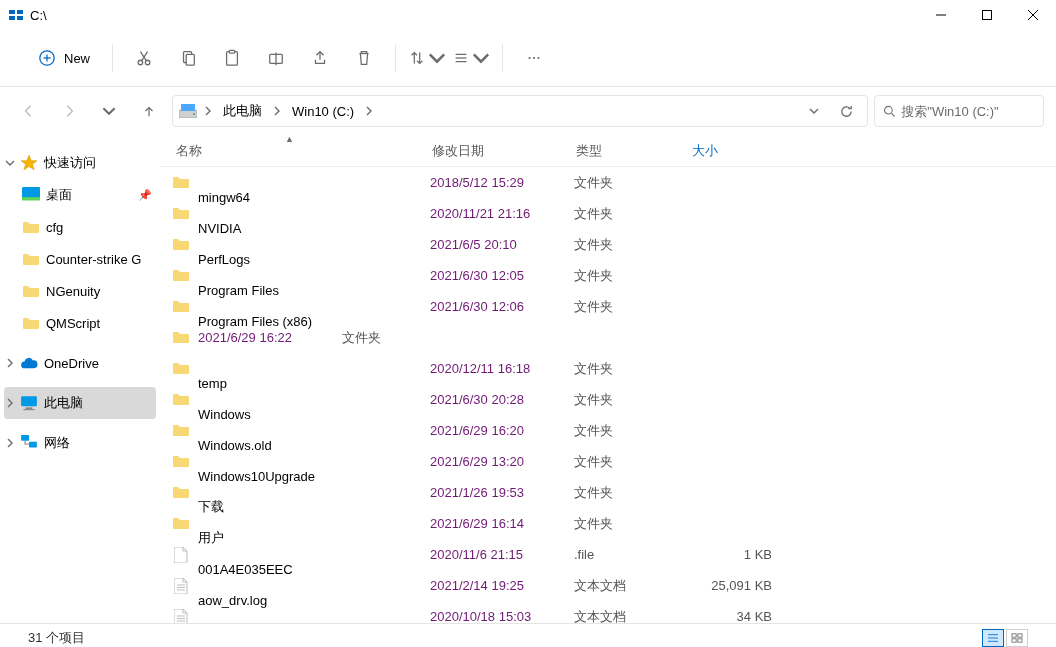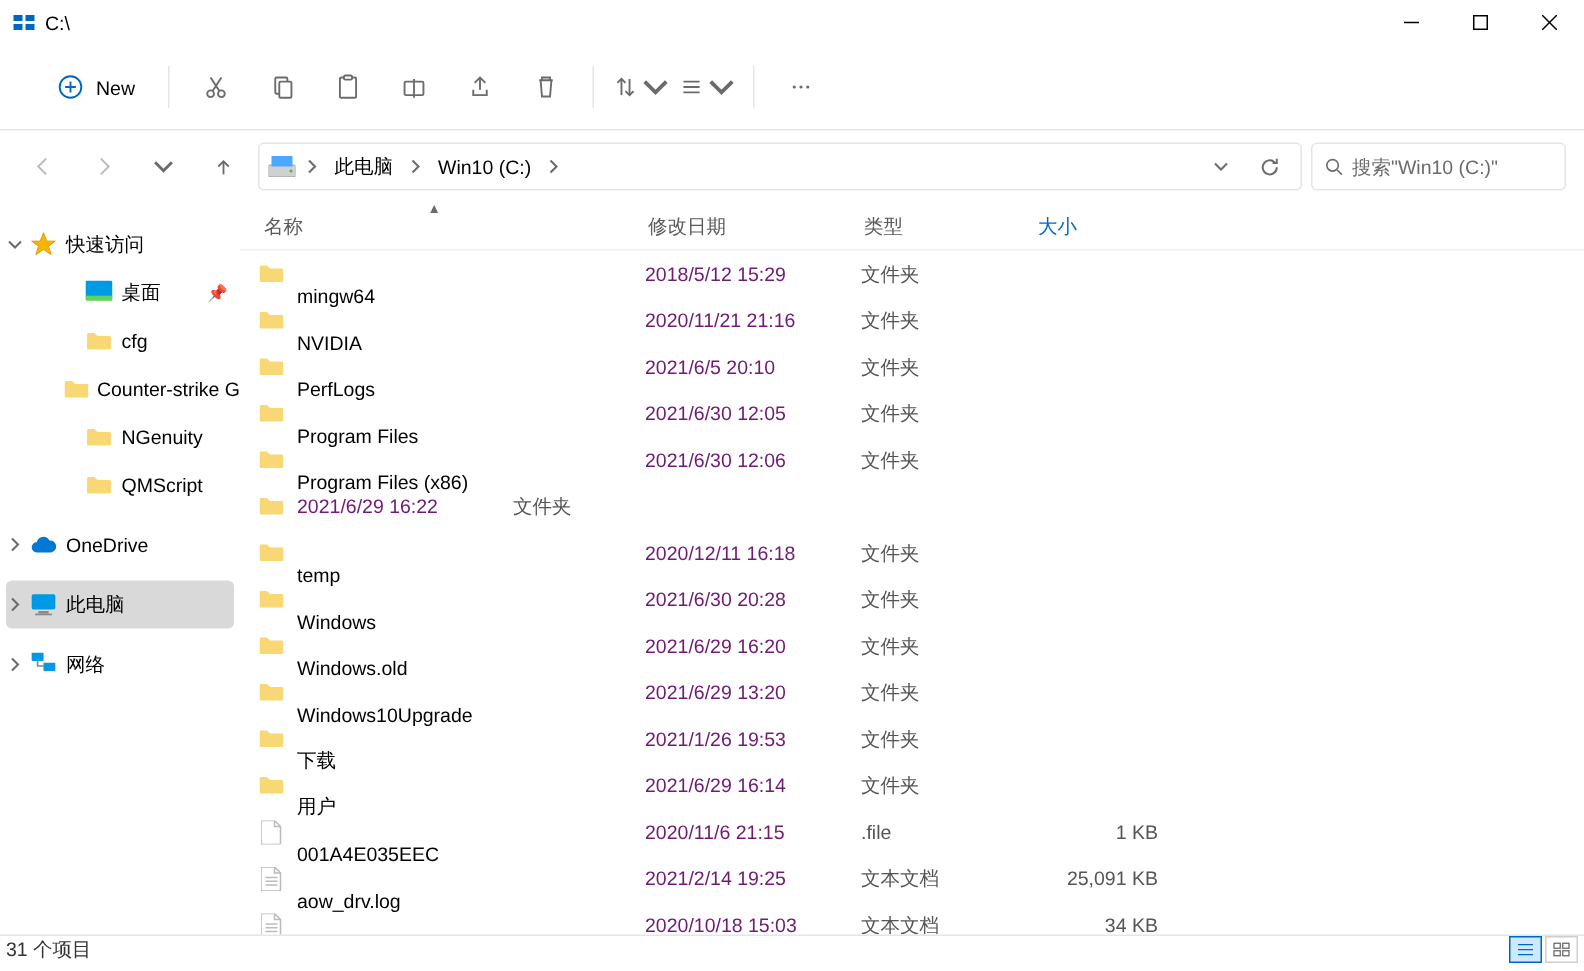--- a/index.html
+++ b/index.html
@@ -41,21 +41,21 @@
 .searchbox input::placeholder { color: #6b6b6b; }
 
 
 .main { display: flex; height: calc(647px - 30px - 56px - 1px - 48px - 24px); }
 .sidebar { width: 160px; padding-top: 12px; overflow: hidden; }
 .tree-item { height: 32px; display: flex; align-items: center; padding-left: 2px; gap: 2px; white-space: nowrap; }
 .tree-item.level1 { padding-left: 2px; }
 .tree-item .exp { width: 16px; height: 16px; display: flex; align-items: center; justify-content: center; color: #6b6b6b; }
 .tree-item .exp.hidden { visibility: hidden; }
 .tree-item .ticon { width: 18px; height: 18px; display: flex; align-items: center; justify-content: center; margin-right: 4px; }
-.tree-item.child { padding-left: 4px; margin-left: 35px; }
+.tree-item.child { padding-left: 4px; }
 .tree-item.selected { background: #d9d9d9; border-radius: 4px; margin: 0 4px; padding-left: 0; }
 .tree-item.selected .exp { margin-left: -2px; }
 .tree-item .pin { margin-left: auto; margin-right: 8px; color: #6b6b6b; font-size: 11px; }
 .tree-spacer { height: 8px; }
 
 .content { flex: 1; display: flex; flex-direction: column; overflow: hidden; }
 .colhdr { height: 32px; display: flex; align-items: center; border-bottom: 1px solid #f0f0f0; color: #5a5a5a; }
 .colhdr .c { display: flex; align-items: center; height: 100%; padding-left: 12px; border-right: 1px solid transparent; }
 .colhdr .c.name { width: 260px; padding-left: 16px; position: relative; }
 .colhdr .c.date { width: 144px; }
@@ -66,21 +66,21 @@
 
 .filelist { flex: 1; overflow: hidden; }
 .row { height: 31px; display: flex; align-items: center; padding-left: 12px; }
 .row .ic { width: 18px; height: 18px; margin-right: 8px; display: flex; align-items: center; justify-content: center; }
 .row .nm { width: 232px; overflow: hidden; text-overflow: ellipsis; white-space: nowrap; margin-top: 29px; }
 .row .dt { width: 144px; color: #701a75; }
 .row .ty { width: 116px; color: #555; }
 .row .sz { width: 82px; text-align: right; color: #555; }
 
 
-.statusbar { height: 24px; border-top: 1px solid #e5e5e5; display: flex; align-items: flex-start; padding: 0 4px; font-size: 12px; color: #333; }
+.statusbar { height: 24px; border-top: 1px solid #e5e5e5; display: flex; align-items: flex-end; padding: 0 28px; font-size: 12px; color: #333; }
 .statusbar .viewbtns { margin-left: auto; display: flex; gap: 2px; }
 .statusbar .vbtn { width: 22px; height: 18px; border: 1px solid #cfcfcf; display: flex; align-items: center; justify-content: center; }
 .statusbar .vbtn.active { background: #cde8ff; border-color: #0067c0; }
 
 
 .folder-icon { width: 16px; height: 13px; }
 .folder-icon .back { fill: #f8d775; }
 .file-icon { width: 14px; height: 16px; }
 .chev-svg { width: 10px; height: 10px; stroke: #6b6b6b; fill: none; stroke-width: 1.4; }
 </style>

